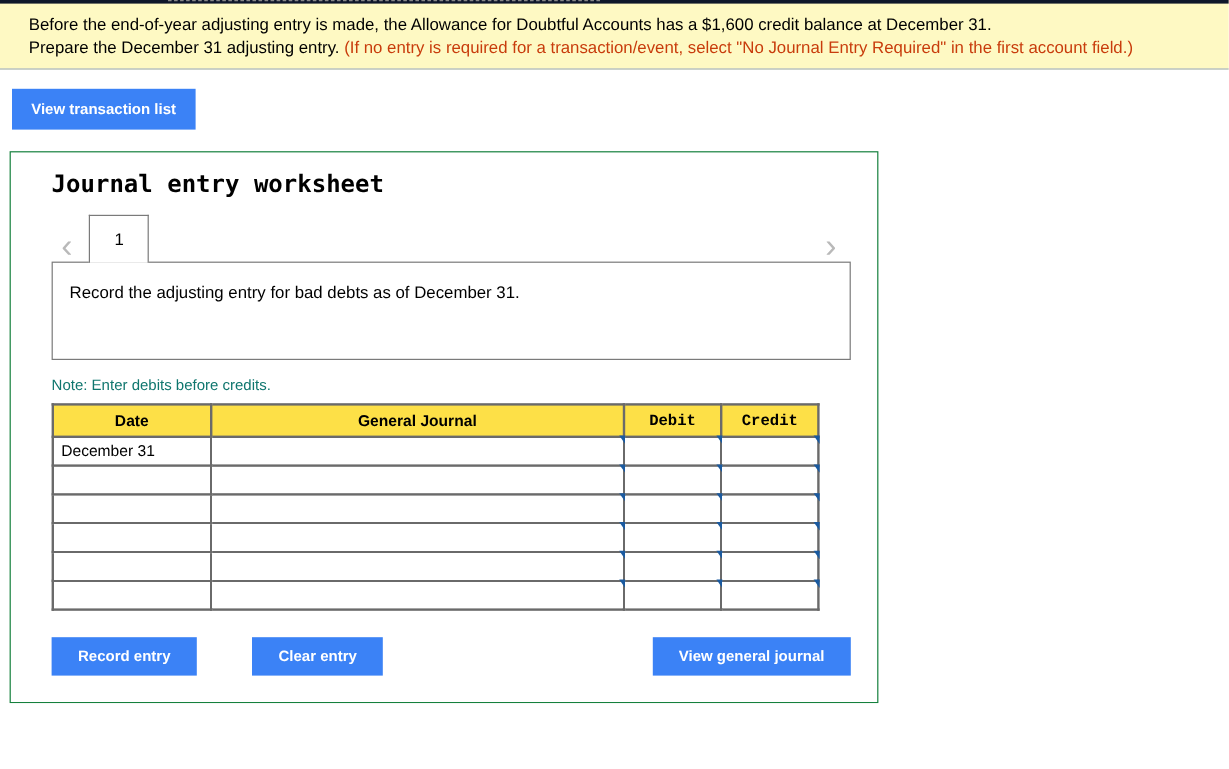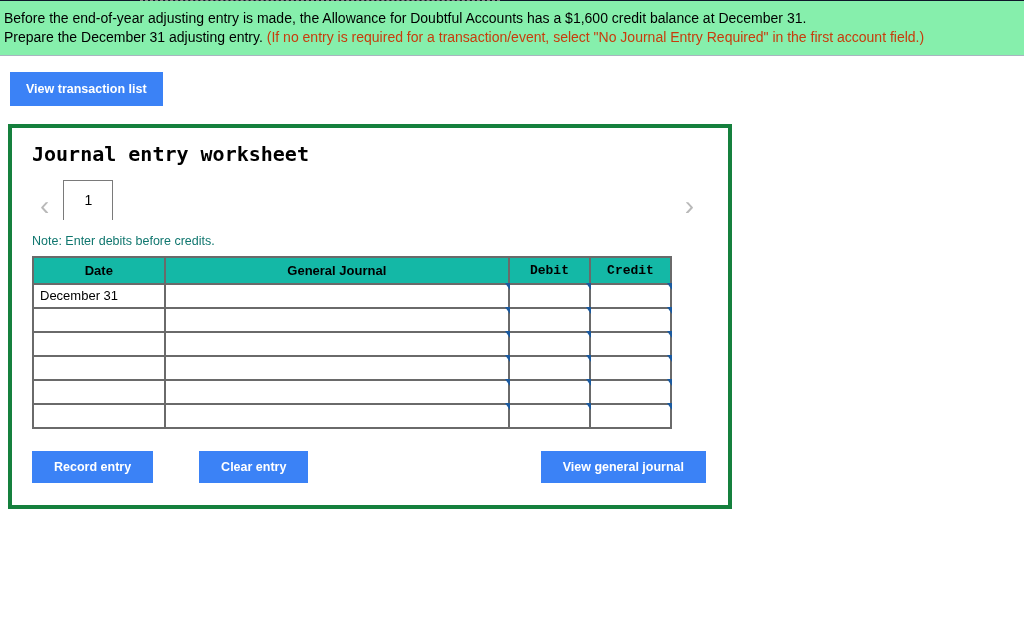--- a/index.html
+++ b/index.html
@@ -4,24 +4,24 @@
 <style>
   * { box-sizing: border-box; }
   body {
     margin: 0;
     font-family: Verdana, Arial, sans-serif;
     font-size: 13px;
     background: #fff;
     color: #000;
   }
   .instruction-box {
-    background: #86efac;
-    border-top: 1px solid #0f172a;
+    background: #fef9c3;
+    border-top: 3px solid #0f172a;
     border-bottom: 1px solid #a8b5c0;
-    padding: 8px 4px;
+    padding: 8px 24px;
     font-size: 14px;
     line-height: 1.35;
   }
   .instruction-box .orange { color: #c83c0c; }
   .dashed-sep {
     border-top: 1px dashed #888;
     position: absolute;
     top: 0;
     left: 140px;
     width: 360px;
@@ -31,24 +31,24 @@
     background: #3b82f6;
     color: #fff;
     font-weight: bold;
     font-size: 12.5px;
     padding: 10px 16px;
     border: none;
     margin: 16px 0 0 10px;
     cursor: pointer;
   }
   .worksheet {
-    border: 4px solid #15803d;
+    border: 1px solid #15803d;
     margin: 18px 8px 0 8px;
     width: 724px;
-    padding: 14px 22px 22px 20px;
+    padding: 14px 22px 22px 34px;
   }
   .ws-title {
     font-family: "Lucida Console", Monaco, monospace;
     font-weight: bold;
     font-size: 20px;
     margin-bottom: 10px;
   }
   .tab-row {
     display: flex;
     align-items: flex-end;
@@ -87,21 +87,21 @@
   .note {
     color: #0f766e;
     font-size: 12.5px;
     margin: 14px 0 8px 0;
   }
   table.je {
     border-collapse: collapse;
     width: 640px;
   }
   table.je th {
-    background: #14b8a6;
+    background: #fde047;
     border: 2px solid #6a6a6a;
     font-weight: bold;
     font-size: 13px;
     padding: 5px 4px;
     text-align: center;
   }
   table.je td {
     border: 2px solid #6a6a6a;
     height: 24px;
     padding: 2px 6px;
@@ -149,20 +149,23 @@
   <div class="ws-title">Journal entry worksheet</div>
 
   <div class="tab-row">
     <span class="arrow">‹</span>
     <div class="tab">
         <span>1</span>
       </div>
     <span class="arrow right">›</span>
   </div>
 
+  <div class="prompt-box">
+    <span>Record the adjusting entry for bad debts as of December 31.</span>
+  </div>
 
   <div class="note">Note: Enter debits before credits.</div>
 
   <table class="je">
     <thead>
       <tr>
         <th class="col-date">Date</th>
         <th class="col-gj">General Journal</th>
         <th class="col-amt">Debit</th>
         <th class="col-amt">Credit</th>

